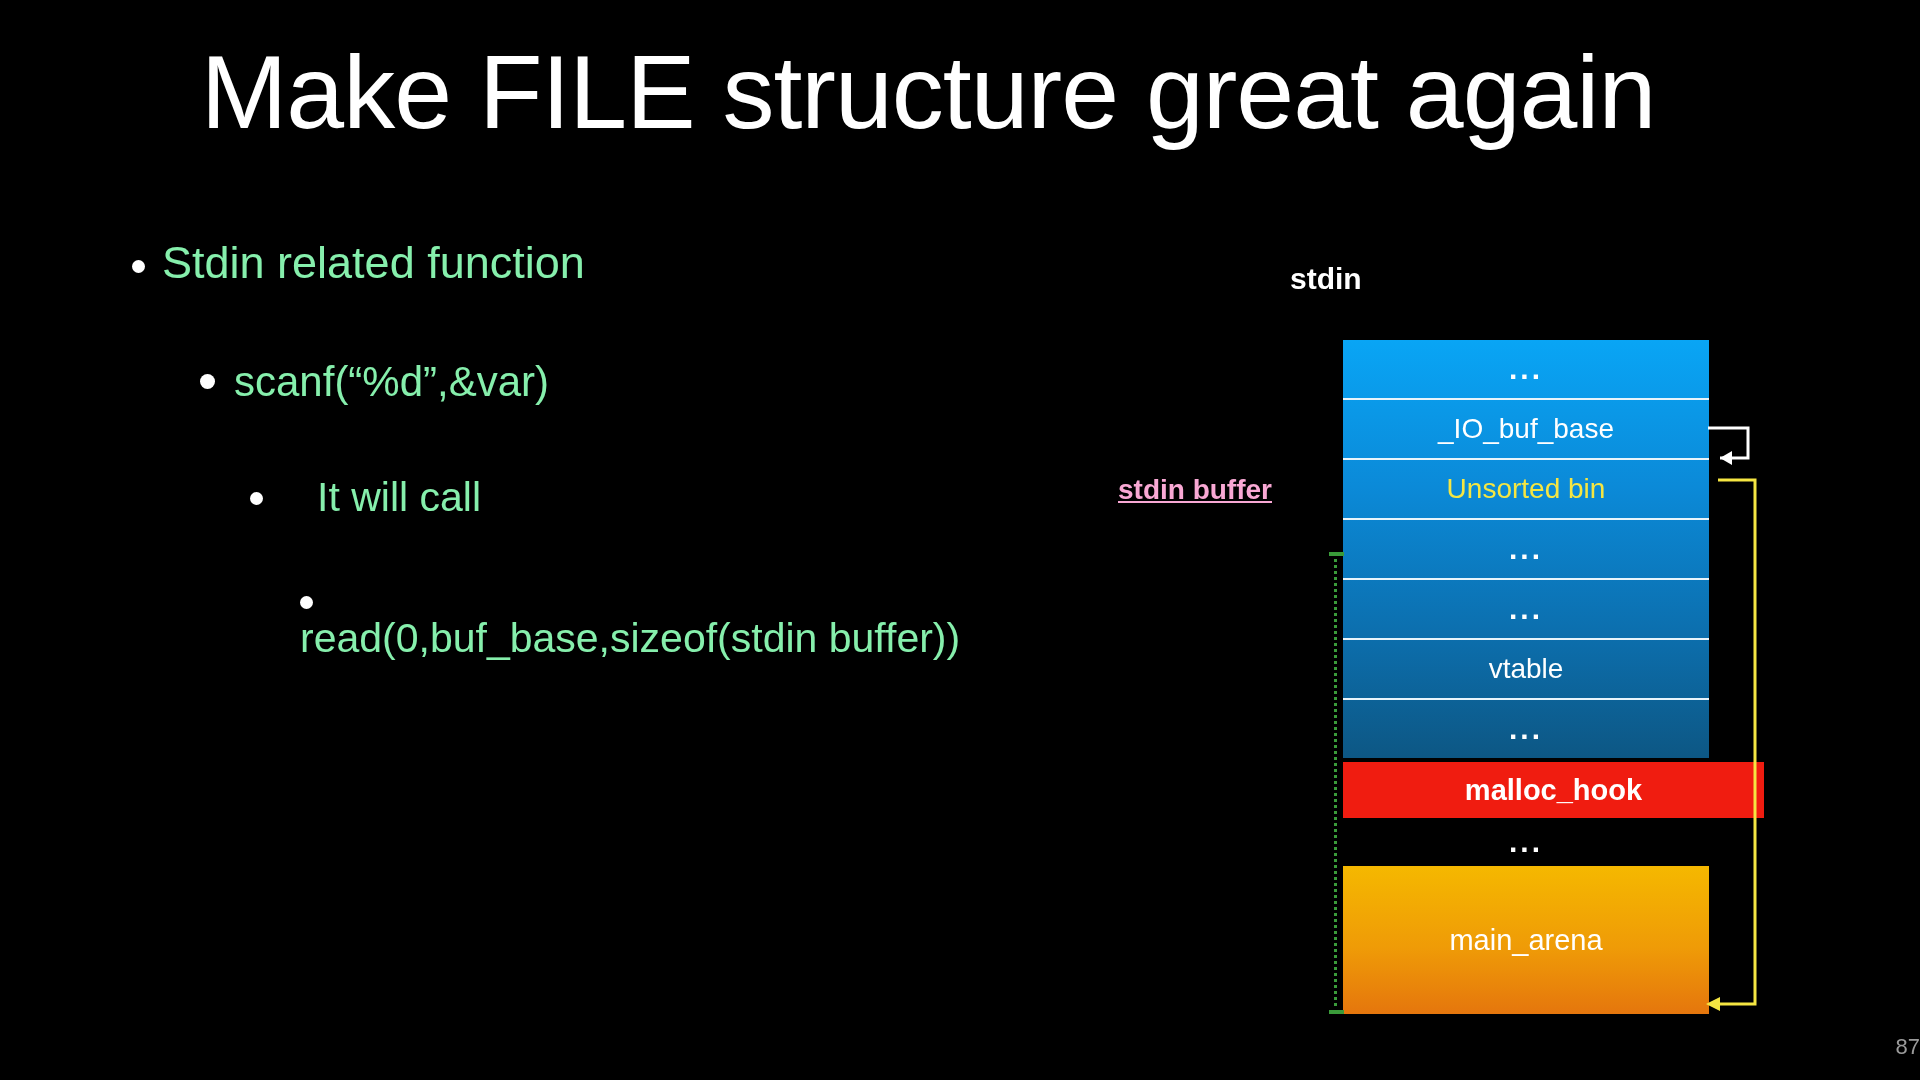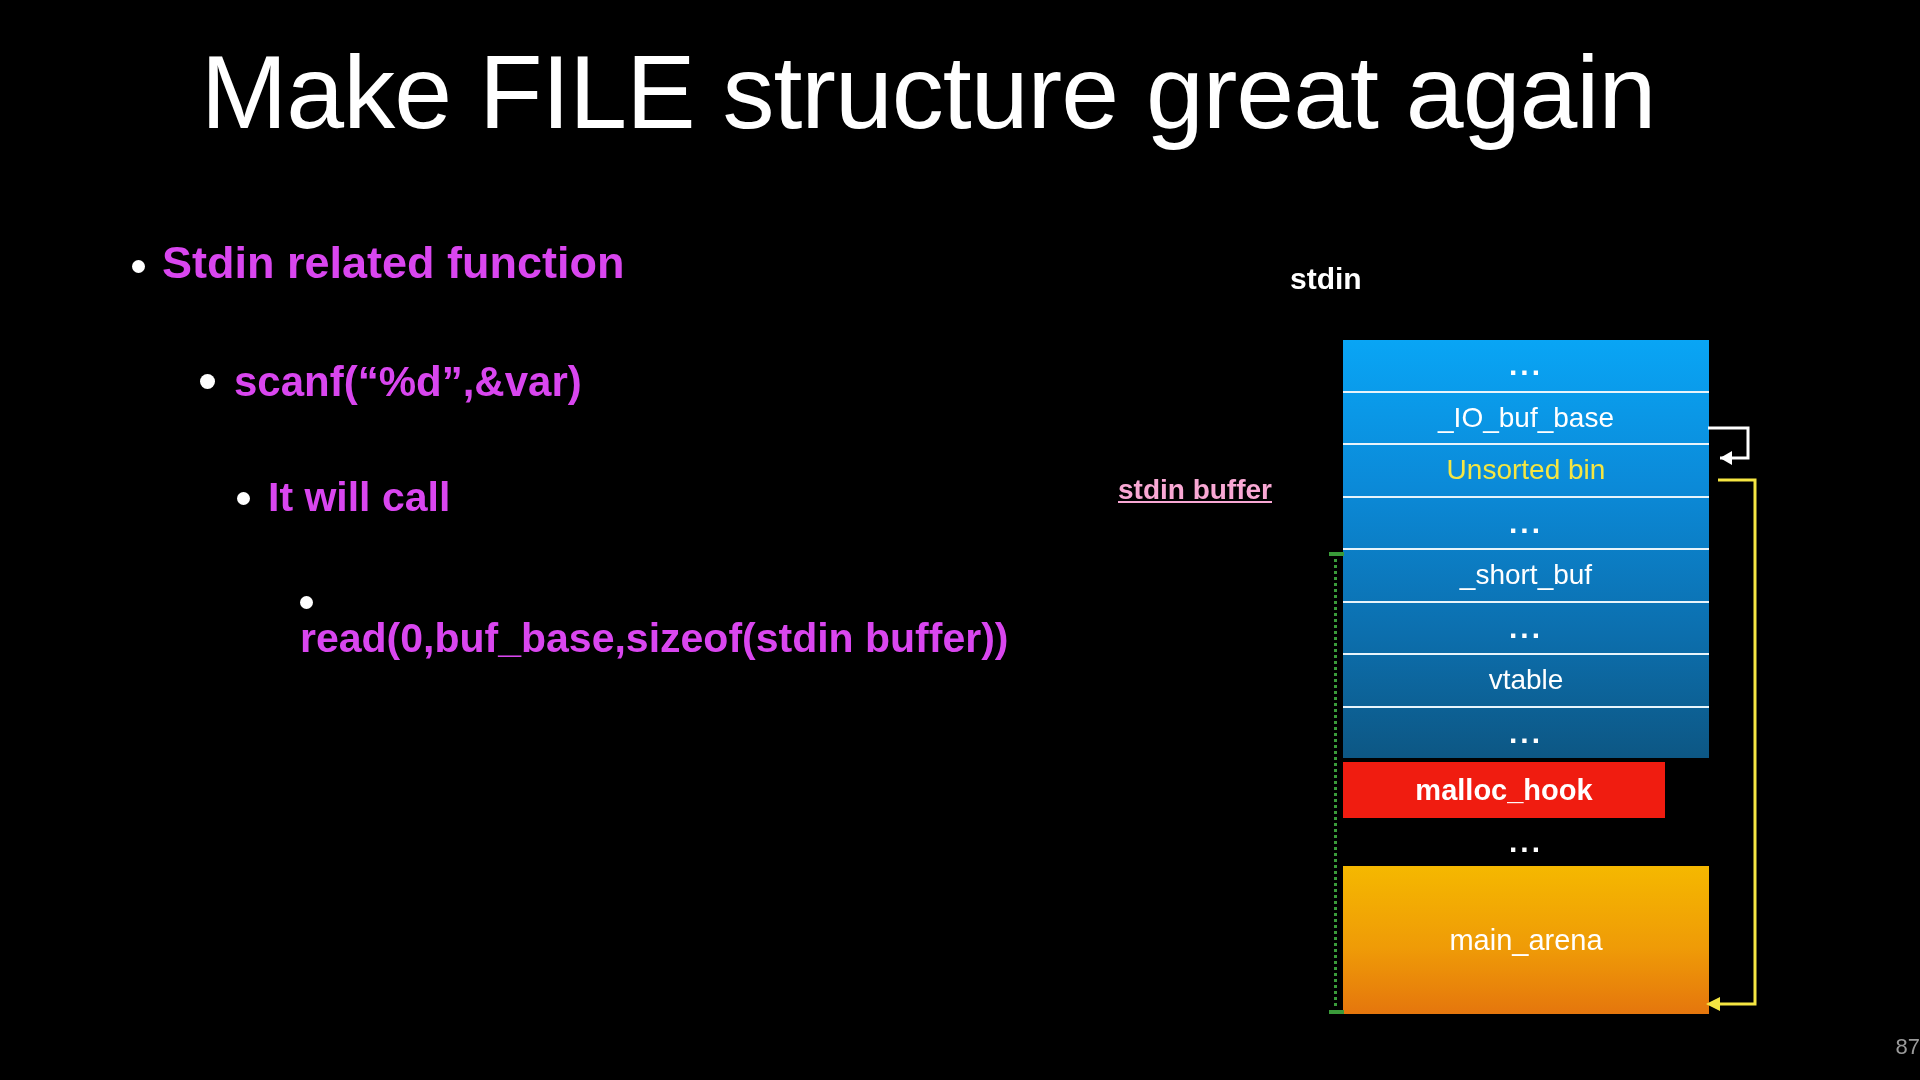--- a/index.html
+++ b/index.html
@@ -44,33 +44,33 @@
     position: absolute;
     white-space: nowrap;
   }
   .bullet-dot {
     display: inline-block;
     border-radius: 50%;
     background: #ffffff;
     flex: 0 0 auto;
   }
   .bullet-text {
-    color: #d946ef;
-    font-weight: 700;
+    color: #86efac;
+    font-weight: 400;
   }
 
   .lvl1 { left: 0px;   top: 0px;   }
   .lvl1 .bullet-dot { width: 13px; height: 13px; margin-right: 17px; position: relative; top: -5px; }
   .lvl1 .bullet-text { font-size: 45px; line-height: 50px; }
 
   .lvl2 { left: 68px;  top: 120px; }
   .lvl2 .bullet-dot { width: 15px; height: 15px; margin-right: 19px; position: relative; top: -7px; }
   .lvl2 .bullet-text { font-size: 42px; line-height: 48px; }
 
-  .lvl3 { left: 105px; top: 236px; }
+  .lvl3 { left: 118px; top: 236px; gap: 36px; }
   .lvl3 .bullet-dot { width: 13px; height: 13px; margin-right: 18px; position: relative; top: -6px; }
   .lvl3 .bullet-text { font-size: 41px; line-height: 46px; }
 
   .lvl4 { left: 168px; top: 364px; flex-direction: column; }
   .lvl4 .bullet-dot { width: 13px; height: 13px; margin-right: 18px; position: relative; top: -6px; }
   .lvl4 .bullet-text { font-size: 41px; line-height: 46px; }
 
   
   #diagram {
     position: absolute;
@@ -129,21 +129,21 @@
     letter-spacing: 3px;
     font-weight: bold;
   }
   .struct-row.highlight { color: #f5e642; }
 
   
   #malloc-hook-box {
     position: absolute;
     left: 1343px;
     top: 762px;
-    width: 322px;
+    width: 421px;
     height: 56px;
     background: #f01c10;
     display: flex;
     align-items: center;
     justify-content: center;
     font-size: 29px;
     font-weight: bold;
     color: #ffffff;
   }
 
@@ -267,21 +267,20 @@
 
   <div id="stdin-label">stdin</div>
 
   <div id="stdin-buffer-label">stdin buffer</div>
 
   <div id="file-struct-box">
     <div class="struct-row ellipsis">...</div>
     <div class="struct-row">_IO_buf_base</div>
     <div class="struct-row highlight">Unsorted bin</div>
     <div class="struct-row ellipsis">...</div>
-    <div class="struct-row">_short_buf</div>
     <div class="struct-row ellipsis">...</div>
     <div class="struct-row">vtable</div>
     <div class="struct-row ellipsis">...</div>
   </div>
 
   <div id="malloc-hook-box">malloc_hook</div>
 
   <div id="gap-ellipsis">...</div>
 
   <div id="main-arena-box">main_arena</div>

